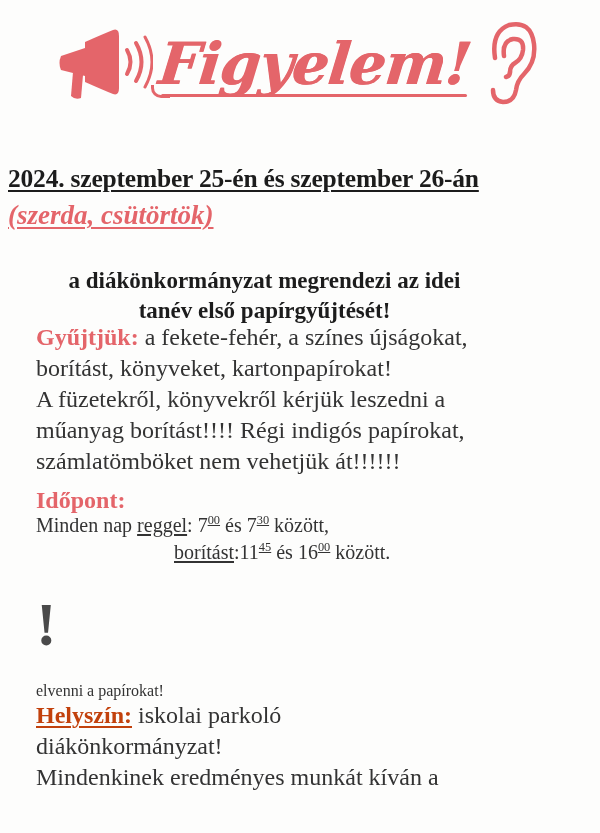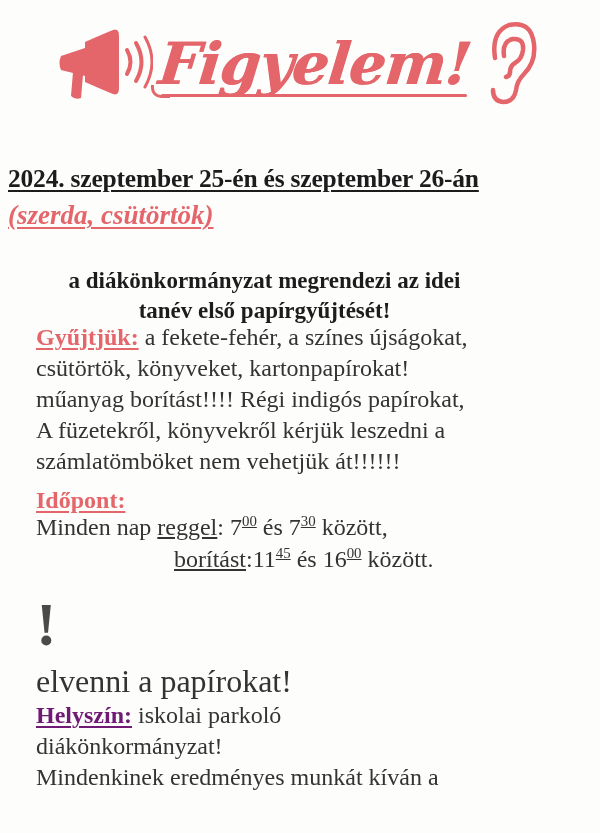--- a/index.html
+++ b/index.html
@@ -148,26 +148,25 @@
     line-height: 1.295;
     color: #333;
     text-align: left;
   }
   .body-block p {
     margin: 0;
   }
   .label-red {
     color: #e4656a;
     font-weight: 700;
-    text-decoration: underline;
     text-underline-offset: 3px;
     text-decoration-thickness: 2px;
   }
   .label-black {
-    color: #701a75;
+    color: #c2410c;
     font-weight: 700;
     text-decoration: underline;
     text-underline-offset: 3px;
     text-decoration-thickness: 2px;
   }
   .u {
     text-decoration: underline;
     text-underline-offset: 2px;
   }
   .time-sup {
@@ -178,21 +177,21 @@
   }
 
   .gap-sm { height: 8px; }
 
   
   .times-block {
     position: absolute;
     top: 512px;
     left: 36px;
     width: 545px;
-    font-size: 24px;
+    font-size: 20px;
     line-height: 1.33;
     color: #333;
   }
   .times-block p { margin: 0; }
   .times-indent { padding-left: 138px; }
 
   
   .warning-block {
     position: absolute;
     top: 598px;
@@ -215,22 +214,22 @@
     color: #4a4a4a;
     flex: 0 0 auto;
     position: relative;
     top: 2px;
   }
   .warning-text {
     padding-bottom: 4px;
     font-size: 23.5px;
   }
   .warning-second {
-    margin-top: 18px;
-    font-size: 32px;
+    margin-top: 36px;
+    font-size: 16px;
   }
 
   
   .footer-block {
     position: absolute;
     top: 700px;
     left: 36px;
     width: 545px;
     font-size: 24px;
     line-height: 1.3;
@@ -284,23 +283,23 @@
 
   <div class="intro-block">
     <div>a diákönkormányzat megrendezi az idei</div>
     <div>tanév első papírgyűjtését!</div>
   </div>
 
   <div class="body-block">
     <p>
       <span class="label-red">Gyűjtjük:</span><span> a fekete-fehér, a színes újságokat,</span>
     </p>
-    <p>csütörtök, könyveket, kartonpapírokat!</p>
+    <p>borítást, könyveket, kartonpapírokat!</p>
+    <p>A füzetekről, könyvekről kérjük leszedni a</p>
     <p>műanyag borítást!!!! Régi indigós papírokat,</p>
-    <p>A füzetekről, könyvekről kérjük leszedni a</p>
     <p>számlatömböket nem vehetjük át!!!!!!</p>
     <div class="gap-sm"></div>
     <p>
       <span class="label-red">Időpont:</span>
     </p>
   </div>
 
   <div class="times-block">
     <p>
       <span>Minden nap </span><span class="u">reggel</span><span>: </span><span>7</span><span class="time-sup">00</span><span> és </span><span>7</span><span class="time-sup">30</span><span> között,</span>

